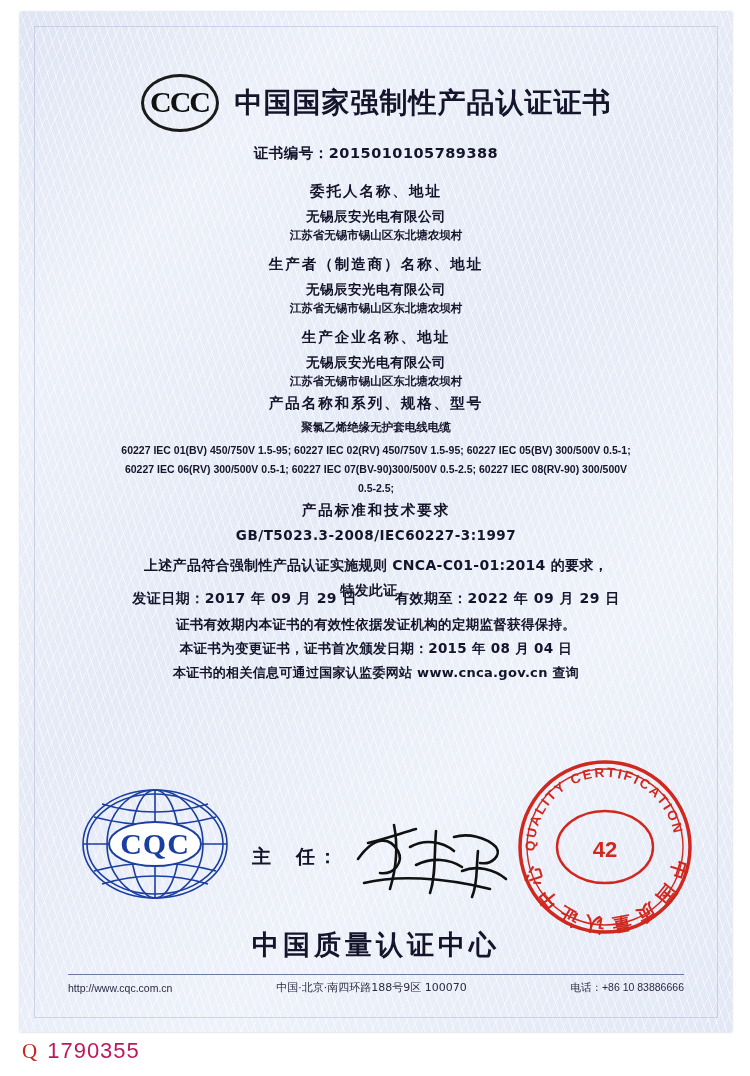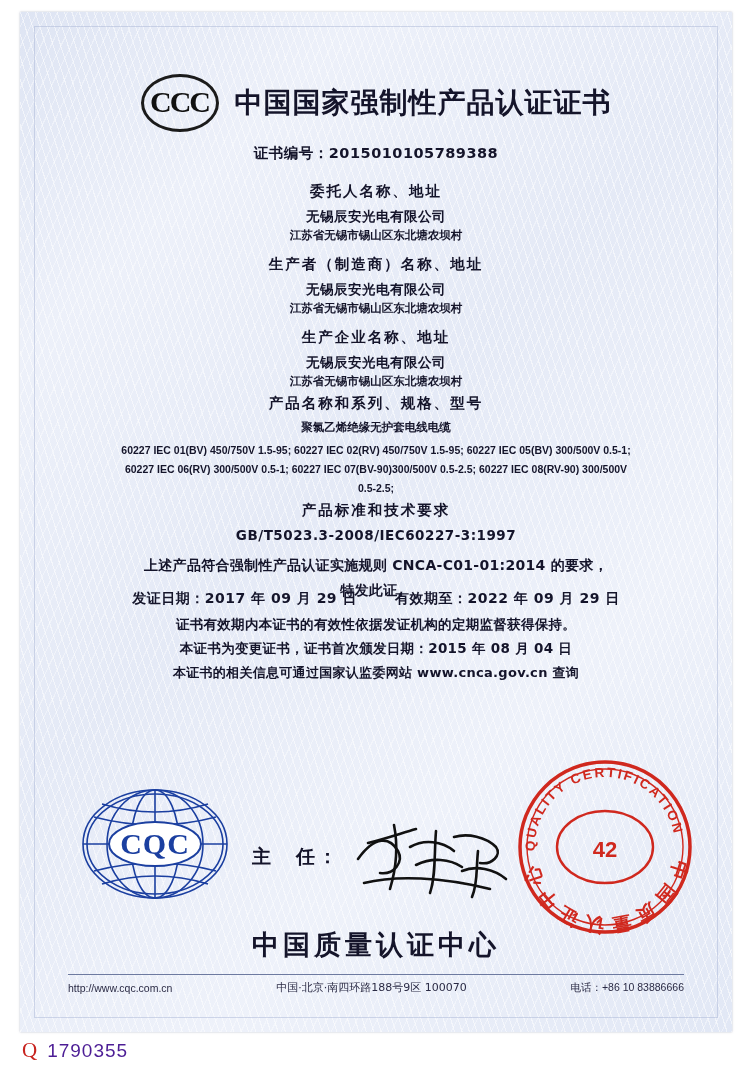--- a/index.html
+++ b/index.html
@@ -259,22 +259,22 @@
     align-items: center;
     gap: 10px;
   }
   #serial .q {
     font-family: "Liberation Serif", serif;
     font-size: 21px;
     color: #c8241f;
   }
   #serial .num {
     font-family: "Liberation Sans", sans-serif;
-    font-size: 19px;
-    color: #4c1d95;
+    font-size: 22px;
+    color: #be185d;
     letter-spacing: 1px;
   }
 </style>
 </head>
 <body>
 
 <div id="certificate">
   <div class="inner">
 
     <div class="header-row">

